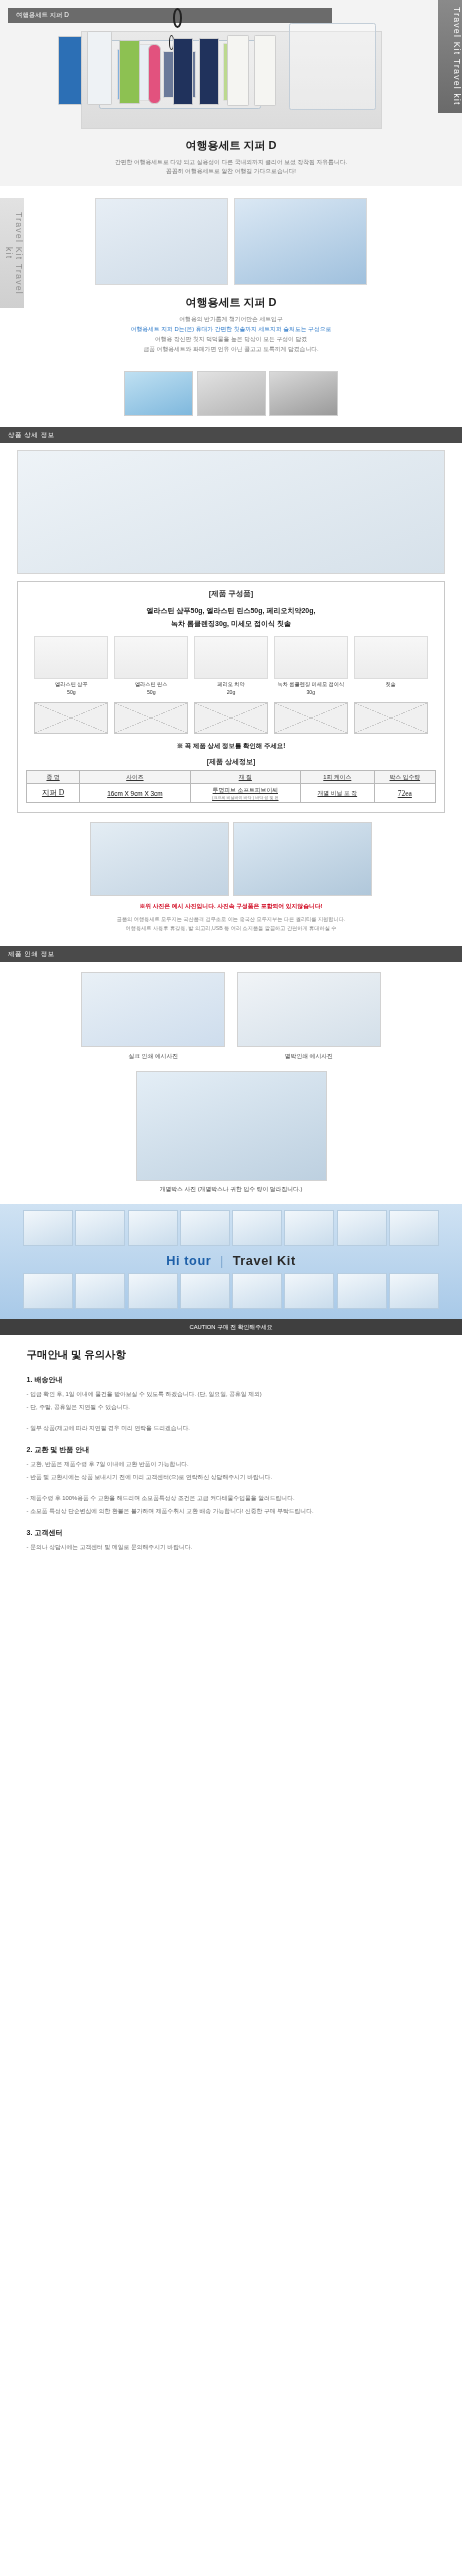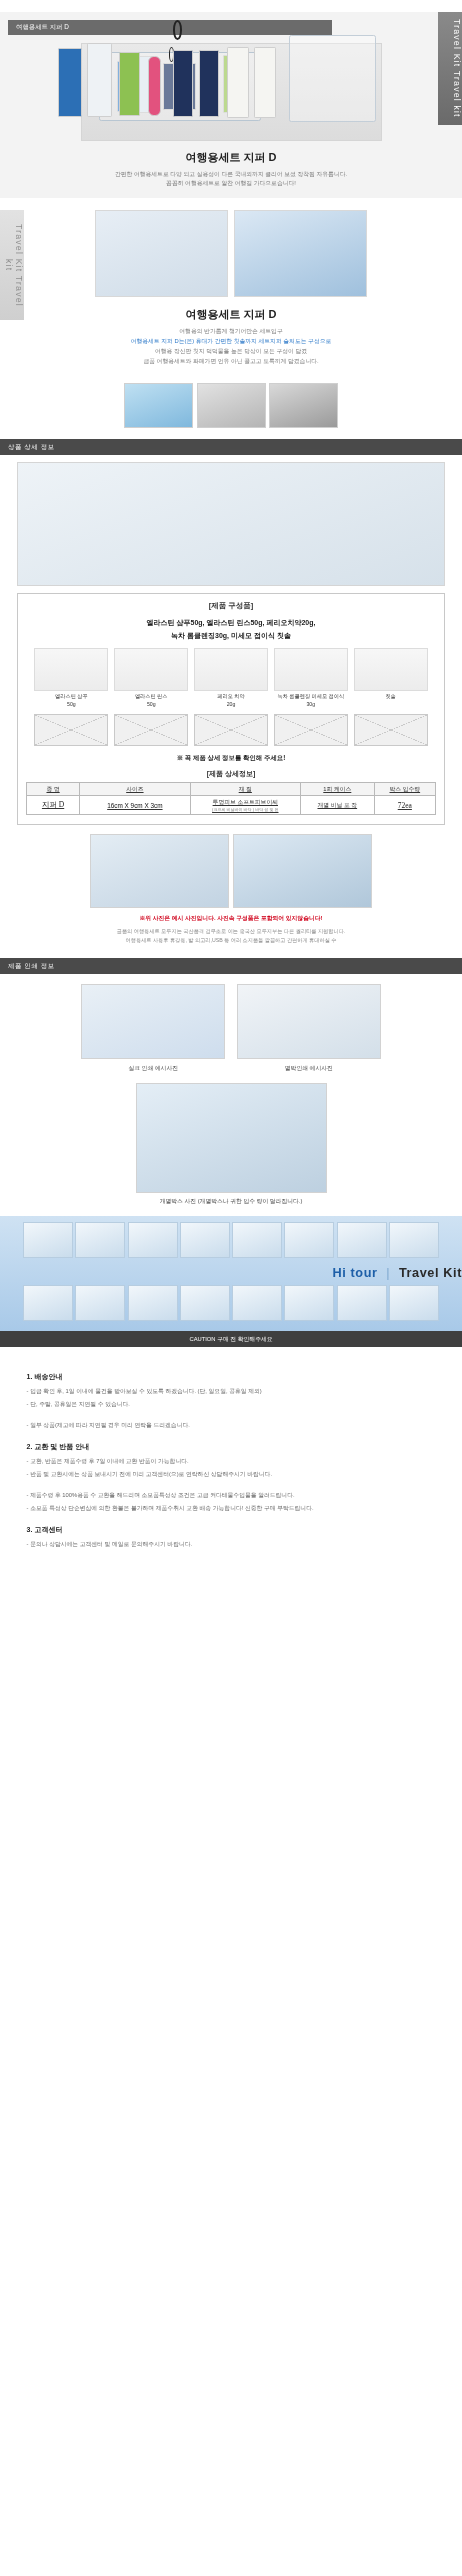--- a/index.html
+++ b/index.html
@@ -4,21 +4,21 @@
 <style>
   * { box-sizing: border-box; }
   body {
     margin: 0;
     padding: 0;
     width: 462px;
     background: #ffffff;
     font-family: "Liberation Sans", sans-serif;
     color: #333;
   }
-  .page { width: 462px; position: relative; margin-top: 12px; }
+  .page { width: 462px; position: relative; }
 
   
   .bar {
     background: #4a4a4a;
     color: #fff;
     font-size: 6.4px;
     padding: 3.5px 8px;
     letter-spacing: 0.6px;
   }
 
@@ -245,21 +245,21 @@
     background: linear-gradient(160deg,#e4eef6,#bdd0e0);
     border: 0.6px solid #d2d2d2;
   }
   .single-cap { text-align: center; font-size: 5.8px; color: #444; margin-bottom: 10.4px; }
 
   
   .banner {
     width: 462px;
     background: linear-gradient(#cfe2f3,#a8c9e8);
     padding: 5.8px 0 7px 0;
-    text-align: right;
+    text-align: center;
   }
   .banner-strip {
     display: flex;
     justify-content: center;
     gap: 2.3px;
     margin-bottom: 3.5px;
   }
   .bs {
     width: 50px; height: 36px;
     background: linear-gradient(160deg,#f2f7fb,#c9dcec);
@@ -497,20 +497,21 @@
       <div class="bs"></div>
       <div class="bs"></div>
       <div class="bs"></div>
       <div class="bs"></div>
     </div>
   </div>
 
   <div class="caution-bar">CAUTION 구매 전 확인해주세요</div>
 
   <div class="guide">
+    <h2>구매안내 및 유의사항</h2>
 
     <h3>1. 배송안내</h3>
     <p>- 입금 확인 후, 1일 이내에 물건을 받아보실 수 있도록 하겠습니다. (단, 일요일, 공휴일 제외)</p>
     <p>- 단, 주말, 공휴일은 지연될 수 있습니다.</p>
     <p style="height:5.8px"></p>
     <p>- 일부 상품(제고에 따라 지연될 경우 미리 연락을 드리겠습니다.</p>
 
     <h3>2. 교환 및 반품 안내</h3>
     <p>- 교환, 반품은 제품수령 후 7일 이내에 교환 반품이 가능합니다.</p>
     <p>- 반품 및 교환시에는 상품 보내시기 전에 미리 고객센터(으)로 연락하신 상담해주시기 바랍니다.</p>

